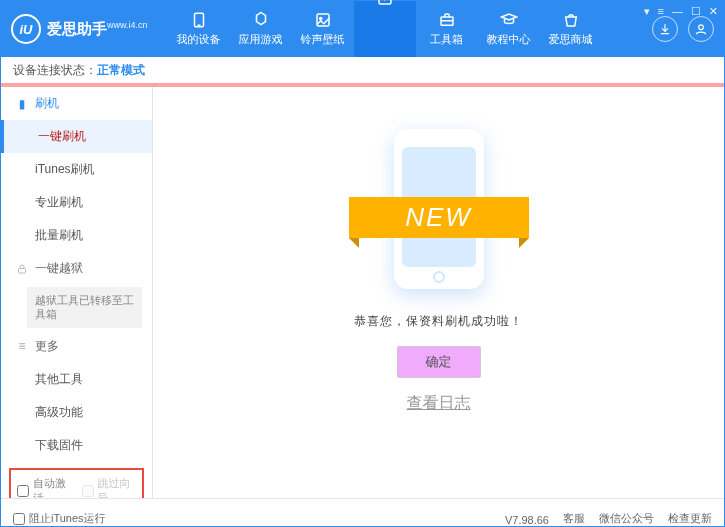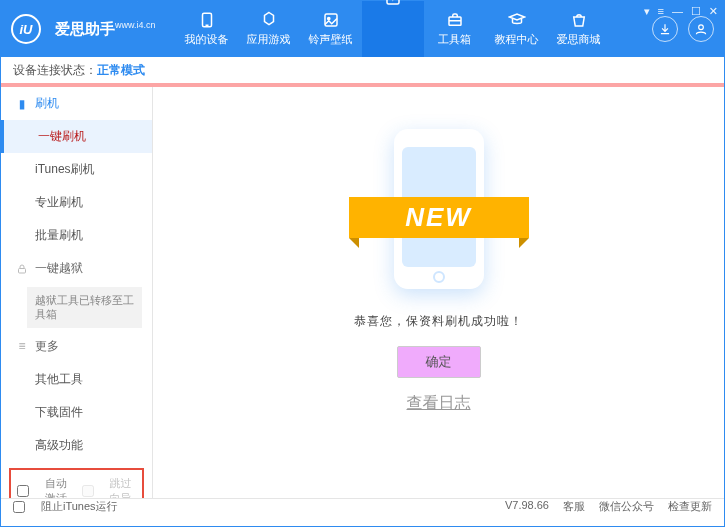--- a/index.html
+++ b/index.html
@@ -1,21 +1,21 @@
 <!DOCTYPE html>
 <html><head>
 <meta charset="utf-8">
 <style>
 * { margin: 0; padding: 0; box-sizing: border-box; font-family: "Microsoft YaHei", Arial, sans-serif; }
 body { width: 725px; height: 527px; background: #fff; overflow: hidden; font-size: 12px; }
 .app { width: 100%; height: 100%; display: flex; flex-direction: column; border: 1px solid #2e8bf0; }
 
 
 .header { background: #2e8bf0; height: 56px; display: flex; align-items: center; color: #fff; padding: 0 10px; position: relative; }
-.logo { display: flex; align-items: center; gap: 14px; margin-right: 20px; }
+.logo { display: flex; align-items: center; gap: 6px; margin-right: 20px; }
 .logo-icon { width: 30px; height: 30px; border: 2px solid #fff; border-radius: 50%; display: flex; align-items: center; justify-content: center; font-weight: bold; font-size: 13px; font-style: italic; }
 .logo-text { display: flex; flex-direction: row; line-height: 1.1; }
 .logo-title { font-size: 15px; font-weight: bold; }
 .logo-url { font-size: 9px; opacity: 0.9; }
 .nav { display: flex; height: 100%; }
 .nav-item { width: 62px; display: flex; flex-direction: column; align-items: center; justify-content: center; gap: 3px; cursor: pointer; font-size: 11px; }
 .nav-item.active { background: #1a7ae8; gap: 48px; }
 .nav-icon { width: 20px; height: 18px; display: flex; align-items: center; justify-content: center; }
 .window-controls { position: absolute; top: 4px; right: 6px; display: flex; gap: 8px; font-size: 11px; }
 .window-controls span { cursor: pointer; opacity: 0.9; }
@@ -32,42 +32,42 @@
 .side-section { }
 .side-head { display: flex; align-items: center; gap: 6px; padding: 8px 14px; font-size: 12px; color: #666; }
 .side-head.blue { color: #2e8bf0; }
 .side-icon { width: 14px; display: inline-flex; justify-content: center; color: #aaa; }
 .side-head.blue .side-icon { color: #2e8bf0; }
 .side-item { padding: 8px 14px 8px 34px; font-size: 12px; color: #555; cursor: pointer; }
 .side-item.active { background: #eaf3fe; color: #b91c1c; border-left: 3px solid #2e8bf0; }
 .side-item.boxed { background: #f2f2f2; color: #888; margin: 2px 10px 2px 26px; padding: 6px 8px; font-size: 11px; line-height: 1.3; }
 
 .checkbox-row { border: 2px solid #e74c3c; margin: 6px 8px; padding: 6px 6px; display: flex; gap: 10px; font-size: 11px; color: #888; }
-.cb { display: flex; align-items: center; gap: 16px; }
+.cb { display: flex; align-items: center; gap: 4px; }
 .cb input { width: 12px; height: 12px; }
 
 
 .main { flex: 1; display: flex; flex-direction: column; align-items: center; justify-content: flex-start; padding-top: 30px; background: #fff; position: relative; }
 .illus { width: 120px; height: 180px; position: relative; margin-bottom: 16px; }
 .phone-shape { position: absolute; left: 50%; top: 12px; transform: translateX(-50%); width: 90px; height: 160px; background: #fff; border-radius: 14px; box-shadow: 0 6px 20px rgba(46,139,240,0.25); }
 .phone-screen { position: absolute; left: 8px; top: 18px; right: 8px; bottom: 22px; background: #d9ecff; border-radius: 6px; }
 .phone-home { position: absolute; bottom: 6px; left: 50%; transform: translateX(-50%); width: 12px; height: 12px; border: 2px solid #cfe6ff; border-radius: 50%; }
 .banner { position: absolute; left: -30px; right: -30px; top: 80px; }
-.ribbon { background: #ffb300; color: #fff; font-weight: 700; font-style: italic; font-size: 26px; text-align: center; padding: 5px 0; letter-spacing: 2px; position: relative; }
+.ribbon { background: #ffb300; color: #fff; font-weight: 400; font-style: italic; font-size: 26px; text-align: center; padding: 5px 0; letter-spacing: 2px; position: relative; }
 .ribbon::before, .ribbon::after { content: ""; position: absolute; top: 100%; border: 5px solid transparent; }
 .ribbon::before { left: 0; border-top-color: #cc8f00; border-right-color: #cc8f00; }
 .ribbon::after { right: 0; border-top-color: #cc8f00; border-left-color: #cc8f00; }
 .halo { position: absolute; width: 190px; height: 190px; border-radius: 50%; background: radial-gradient(circle, rgba(224,240,255,0.9) 0%, rgba(224,240,255,0) 70%); left: 50%; top: 0; transform: translateX(-50%); z-index: -1; }
 
 .success-text { font-size: 12px; color: #444; margin-bottom: 16px; letter-spacing: 1px; }
 .ok-btn { border: 1px solid #ccc; background: #f0abfc; padding: 6px 28px; font-size: 13px; color: #555; cursor: pointer; border-radius: 2px; }
 .log-link { margin-top: 15px; font-size: 16px; color: #999; text-decoration: underline; cursor: pointer; }
 
 
-.footer { height: 28px; border-top: 1px solid #e5e5e5; display: flex; align-items: flex-start; padding: 0 12px; font-size: 11px; color: #666; gap: 14px; }
+.footer { height: 28px; border-top: 1px solid #e5e5e5; display: flex; align-items: flex-end; padding: 0 12px; font-size: 11px; color: #666; gap: 14px; }
 .footer .spacer { flex: 1; }
 .footer-item { cursor: pointer; }
 </style>
 </head>
 <body>
 
 <div class="app">
 
   <div class="header">
     <div class="window-controls">
@@ -193,22 +193,22 @@
           <span>一键越狱</span>
         </div>
         <div class="side-item boxed">越狱工具已转移至工具箱</div>
       </div>
       <div class="side-section">
         <div class="side-head">
           <span class="side-icon">≡</span>
           <span>更多</span>
         </div>
         <div class="side-item">其他工具</div>
+        <div class="side-item">高级功能</div>
         <div class="side-item">下载固件</div>
-        <div class="side-item">高级功能</div>
       </div>
 
       <div style="flex:1"></div>
 
       <div class="checkbox-row">
         <label class="cb">
           <input type="checkbox" style="">
           <span>自动激活</span>
         </label>
         <label class="cb" style="opacity:0.5">

